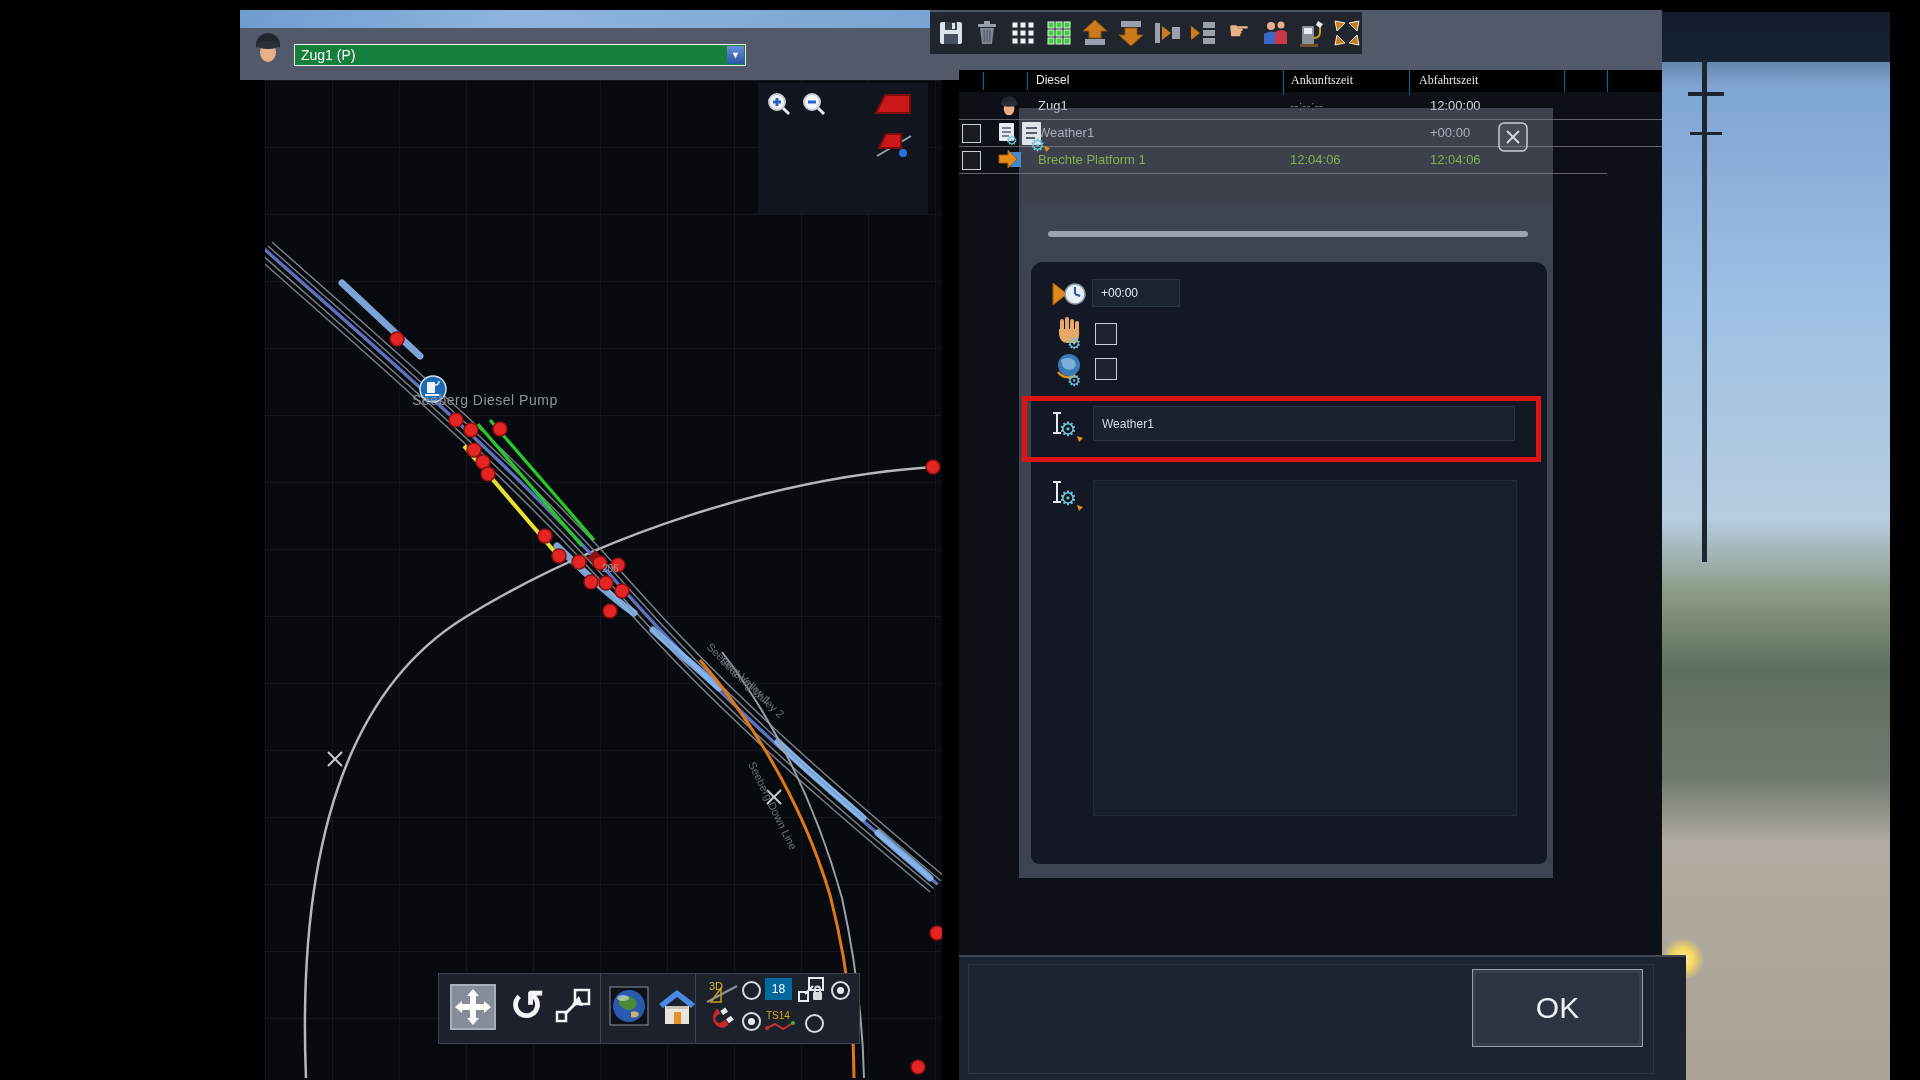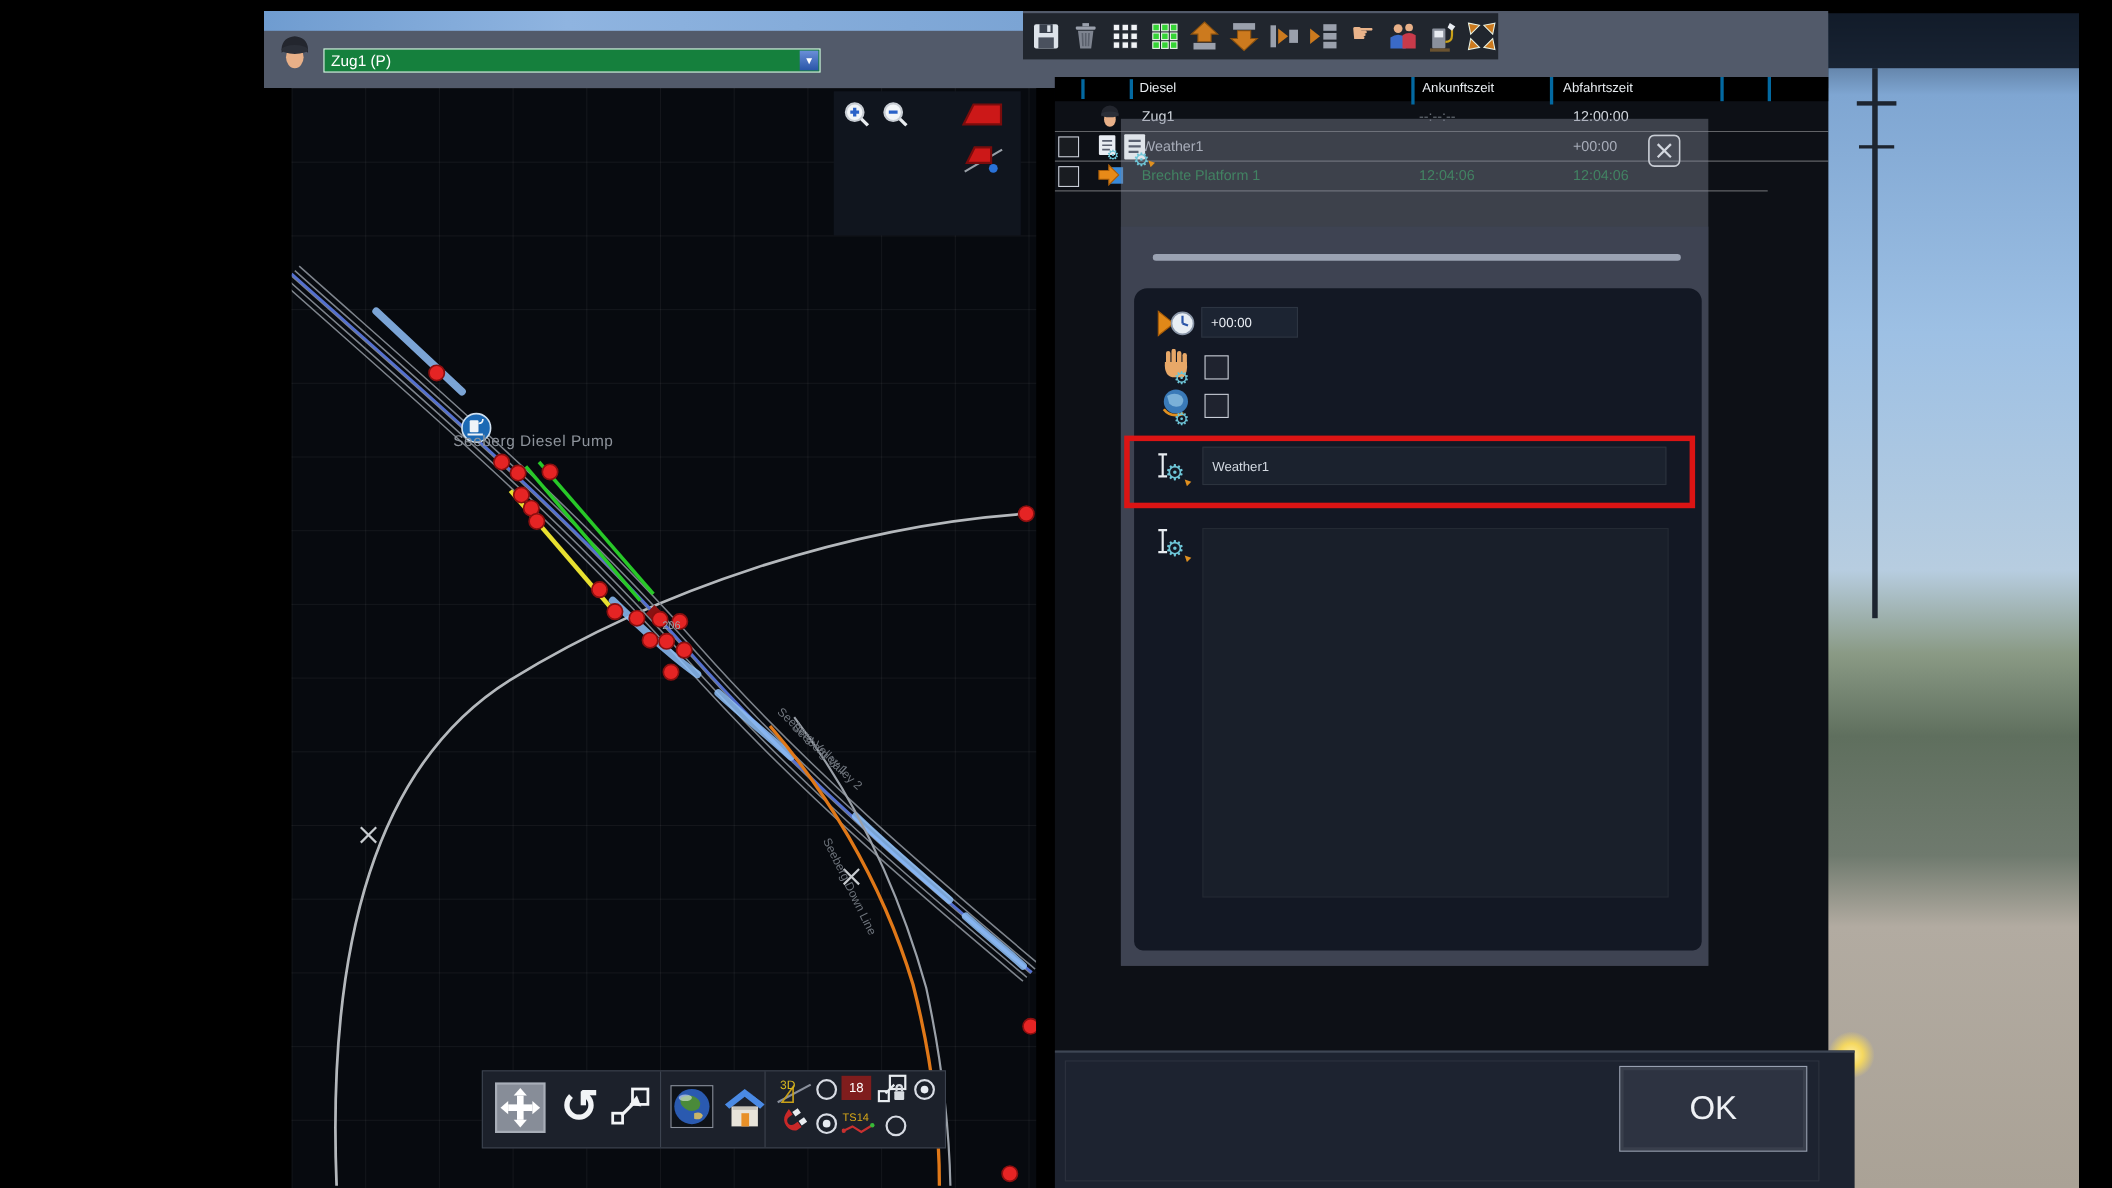--- a/index.html
+++ b/index.html
@@ -3,21 +3,21 @@
 <meta charset="utf-8">
 <style>
   html,body{margin:0;padding:0;background:#000;}
   .screen{position:relative;width:1920px;height:1080px;background:#000;overflow:hidden;
           font-family:"Liberation Sans",sans-serif;}
   .abs{position:absolute;}
   .chk{border:1px solid #c9ced8;background:rgba(255,255,255,0.05);}
   .radio{border:2px solid #d8dce4;border-radius:50%;background:transparent;}
   .radio-dot{position:absolute;left:50%;top:50%;width:7px;height:7px;margin:-3.5px 0 0 -3.5px;
              border-radius:50%;background:#e8ecf2;}
-  .cellline{border-left:3px solid #0369a1;}
+  .cellline{border-left:1px solid #0369a1;font-family:Liberation Serif, serif;}
   .rowline{border-bottom:1px solid rgba(255,255,255,0.35);}
   .fld{background:#1c2432;border:1px solid rgba(255,255,255,0.08);color:#e8ecf2;
        font-size:12px;line-height:26px;padding-left:8px;box-sizing:border-box;}
 </style>
 </head>
 <body>
 
 <div class="screen">
 
   <div class="abs" style="left:1662px;top:0;width:228px;height:1080px;
@@ -312,21 +312,21 @@
           </svg>
       </div>
       <div class="abs" style="left:266px;top:4px;width:34px;height:28px;">
         <svg width="34" height="28">
             <line x1="2" y1="24" x2="32" y2="8" stroke="#8a909c" stroke-width="2"></line>
             <polygon points="6,24 16,10 16,24" fill="none" stroke="#c8a018" stroke-width="1.5"></polygon>
             <text x="4" y="12" font-size="11" fill="#d8b820" font-family="Liberation Sans">3D</text>
           </svg>
       </div>
       <div class="abs radio" style="left:303px;top:7px;width:15px;height:15px;"></div>
-      <div class="abs" style="left:326px;top:4px;width:27px;height:22px;background:#7f1d1d;color:#fff;font-size:12px;text-align:center;line-height:22px;">18</div>
+      <div class="abs" style="left:326px;top:4px;width:27px;height:22px;background:#0369a1;color:#fff;font-size:12px;text-align:center;line-height:22px;">18</div>
       <div class="abs" style="left:358px;top:2px;width:30px;height:30px;">
         <svg width="30" height="30">
             <rect x="12" y="2" width="14" height="12" fill="none" stroke="#e8ecf0" stroke-width="2"></rect>
             <rect x="2" y="16" width="9" height="9" fill="none" stroke="#e8ecf0" stroke-width="2"></rect>
             <line x1="8" y1="18" x2="16" y2="10" stroke="#e8ecf0" stroke-width="2"></line>
             <rect x="16" y="16" width="9" height="8" rx="1" fill="#d8dce2"></rect>
             <path d="M18,16 v-3 a2.5,2.5 0 0 1 5,0 v3" fill="none" stroke="#d8dce2" stroke-width="2"></path>
           </svg>
       </div>
       <div class="abs radio" style="left:392px;top:7px;width:15px;height:15px;">
@@ -387,21 +387,21 @@
             <line x1="5" y1="7" x2="14" y2="7" stroke="#5a6070" stroke-width="1.5"></line>
             <line x1="5" y1="11" x2="14" y2="11" stroke="#5a6070" stroke-width="1.5"></line>
             <line x1="5" y1="15" x2="12" y2="15" stroke="#5a6070" stroke-width="1.5"></line>
             <text x="9" y="24" font-size="13" fill="#6ec6d8">⚙</text>
           </svg>
       </div>
       <div class="abs" style="left:79px;top:6px;">Weather1</div>
       <div class="abs" style="left:471px;top:6px;">+00:00</div>
     </div>
 
-    <div class="abs rowline" style="left:0;top:76px;width:648px;height:27px;color:#15803d;font-size:13px;">
+    <div class="abs rowline" style="left:0;top:76px;width:648px;height:27px;color:#84cc16;font-size:13px;">
       <div class="abs chk" style="left:3px;top:5px;width:17px;height:17px;"></div>
       <div class="abs" style="left:39px;top:3px;width:24px;height:22px;">
         <svg width="24" height="22">
             <rect x="10" y="3" width="13" height="15" fill="#3a8ad8"></rect>
             <polygon points="1,6 10,6 10,1 19,10 10,19 10,14 1,14" fill="#e88a18" stroke="#a85c08"></polygon>
           </svg>
       </div>
       <div class="abs" style="left:79px;top:6px;">Brechte Platform 1</div>
       <div class="abs" style="left:331px;top:6px;">12:04:06</div>
       <div class="abs" style="left:471px;top:6px;">12:04:06</div>

